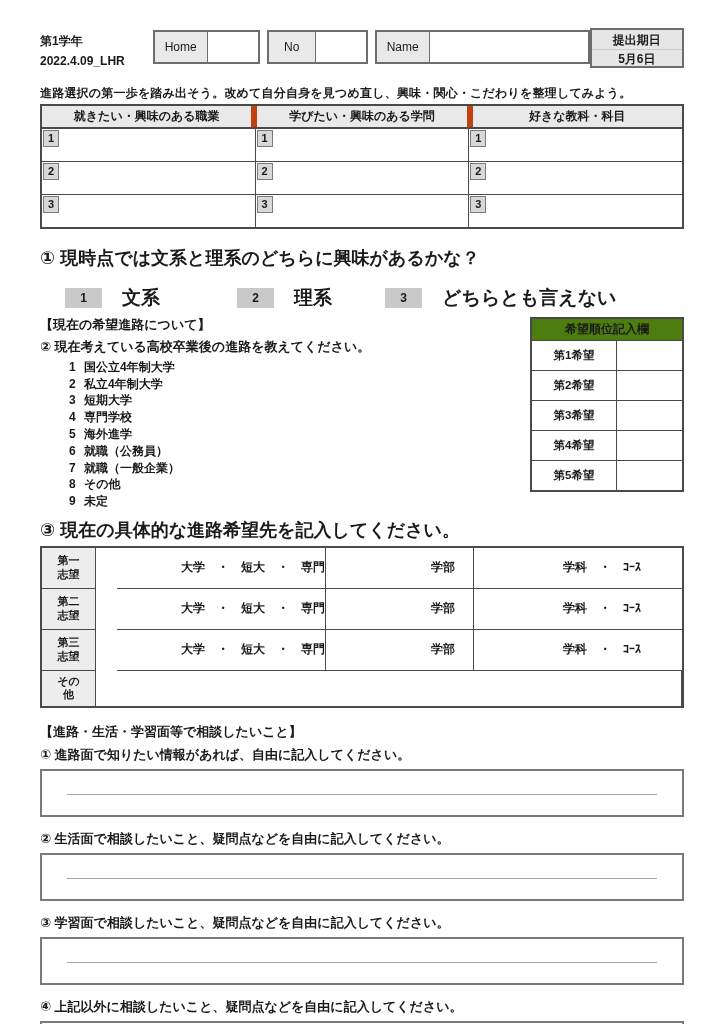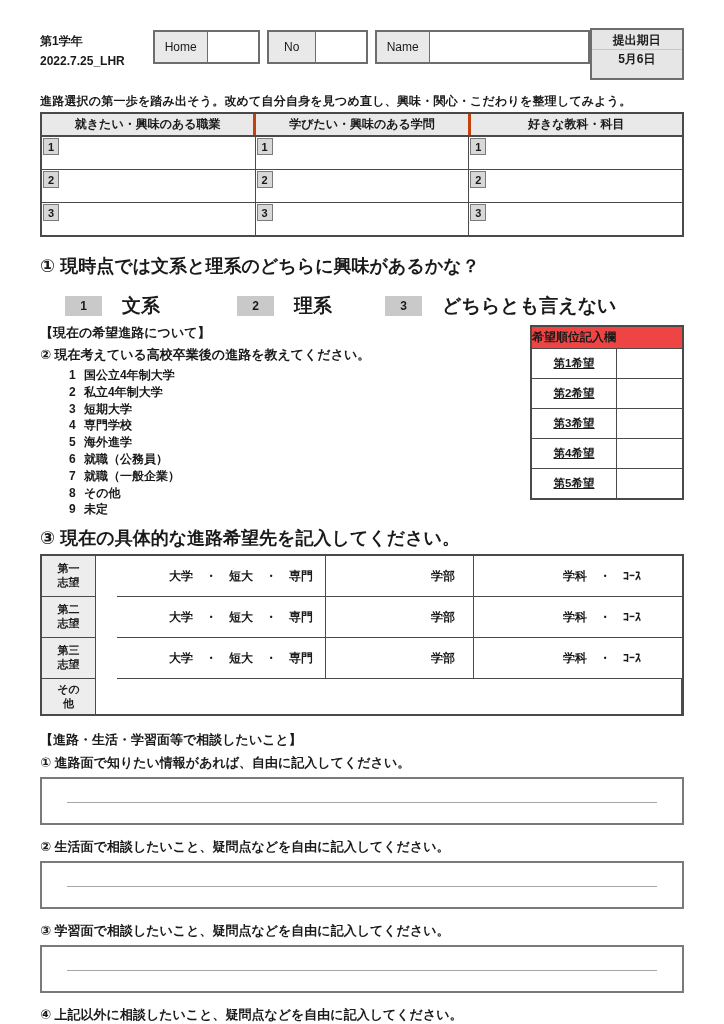--- a/index.html
+++ b/index.html
@@ -21,33 +21,33 @@
   .pair .lbl{
     background:#e9e9e9;border-right:1px solid #6d6d6d;
     display:flex;align-items:center;justify-content:center;
     font-weight:normal;font-size:12px;
   }
   .pair .val{background:#fff;}
   .p-home .lbl{width:52px}.p-home .val{width:50px}
   .p-no   .lbl{width:46px}.p-no   .val{width:50px}
   .p-name .lbl{width:52px}.p-name .val{width:158px}
   .due{
-    margin-left:auto;width:104px;height:52px;box-sizing:border-box;
+    margin-left:auto;width:104px;height:40px;box-sizing:border-box;
     border:2px solid #6d6d6d;background:#e6e6e6;
     text-align:center;font-weight:bold;font-size:12px;line-height:18px;padding-top:1px;
   }
   .due .due-date{border-top:1px solid #c9c9c9;}
   
   .intro{margin-top:13px;font-size:12px;font-weight:bold;letter-spacing:.2px;}
   
   .itable{margin-top:2px;border:2px solid #4a4a4a;}
   .itable .hrow{display:flex;background:#e9e9e9;border-bottom:2px solid #4a4a4a;}
   .itable .hcell{
     flex:1;text-align:center;font-weight:bold;font-size:12px;padding:2px 0;
-    border-right:3px solid #c2410c;
+    border-right:6px solid #c2410c;
   }
   .itable .hcell:last-child{border-right:none;}
   .itable .drow{display:flex;border-bottom:1px solid #4a4a4a;}
   .itable .drow:last-child{border-bottom:none;}
   .itable .dcell{flex:1;height:32px;border-right:1px solid #4a4a4a;padding:1px;box-sizing:border-box;}
   .itable .dcell:last-child{border-right:none;}
   .chip-sm{
     width:16px;height:17px;background:#d8d8d8;border:1px solid #7a7a7a;
     font-size:11px;font-weight:bold;display:flex;align-items:center;justify-content:center;
     box-sizing:border-box;
@@ -68,68 +68,68 @@
   .hope{margin-top:5px;display:flex;}
   .hope-left{flex:1;}
   .sec-head{font-size:13px;font-weight:bold;}
   .hope-q2{margin-top:4px;font-size:13px;font-weight:bold;}
   .hope-list{margin-top:3px;margin-left:29px;}
   .hope-li{display:flex;font-size:12px;font-weight:bold;line-height:16.8px;}
   .hope-li .n{width:15px;}
   
   .rank{width:150px;border:2px solid #4a4a4a;margin-top:1px;align-self:flex-start;}
   .rank-title{
-    background:#ef4444;border-bottom:1px solid #4a4a4a;
+    background:#4d7c0f;border-bottom:1px solid #4a4a4a;text-align:center;
     font-weight:bold;font-size:12px;padding:2px 0;
   }
   .rank-row{display:flex;border-bottom:1px solid #4a4a4a;height:29px;}
   .rank-row:last-child{border-bottom:none;}
   .rank-lbl{
     width:84px;border-right:1px solid #4a4a4a;
     display:flex;align-items:center;justify-content:center;
-    font-size:11.5px;font-weight:bold;text-decoration:underline;
+    font-size:11.5px;font-weight:bold;
   }
   .rank-val{flex:1;background:#fff;}
   
   .q3{margin-top:8px;}
   .q3 .q-prompt{margin-bottom:4px;}
   .q3t{border:2px solid #4a4a4a;display:grid;grid-template-columns:54px 230px 148px 1fr;}
   .q3t > div{border-right:1px solid #4a4a4a;border-bottom:1px solid #4a4a4a;box-sizing:border-box;}
   .q3t > div:nth-child(4n){border-right:none;}
   .q3t > div:nth-last-child(-n+2){border-bottom:none;}
   .q3-lbl{
     background:#ededed;display:flex;align-items:center;justify-content:center;
     text-align:center;font-size:11px;font-weight:bold;line-height:1.25;
     width:54px;padding:0 13px;box-sizing:border-box;
   }
   .q3-row-h{height:41px;}
   .q3-row-o{height:35px;}
   .q3-school,.q3-fac,.q3-dept{display:flex;align-items:center;justify-content:flex-end;font-size:12px;font-weight:bold;}
-  .q3-school{padding-right:12px;margin-left:21px;}
+  .q3-school{margin-left:21px;}
   .q3-fac{padding-right:18px;}
   .q3-dept{padding-right:41px;}
   .q3-other-cell{grid-column:2/5;background:#fff;}
   
   .consult{margin-top:15px;}
   .c-item .c-prompt{font-size:13px;font-weight:bold;margin:5px 0 5px 0;}
   .c-box{
     position:relative;border:2px solid #7a7a7a;height:44px;background:#fff;
   }
   .c-line{position:absolute;left:25px;right:25px;top:23px;border-top:1px solid #a6a6a6;}
   .c-item{margin-bottom:13px;}
 </style>
 </head>
 <body>
 
 <div class="page">
 
   <div class="hdr">
     <div class="hdr-left">
       <div>第1学年</div>
-      <div>2022.7.25_LHR</div>
+      <div>2022.4.09_LHR</div>
     </div>
     <div class="hdr-fields">
       <div class="pair p-home">
         <div class="lbl">Home</div>
         <div class="val"></div>
       </div>
       <div class="pair p-no">
         <div class="lbl">No</div>
         <div class="val"></div>
       </div>

